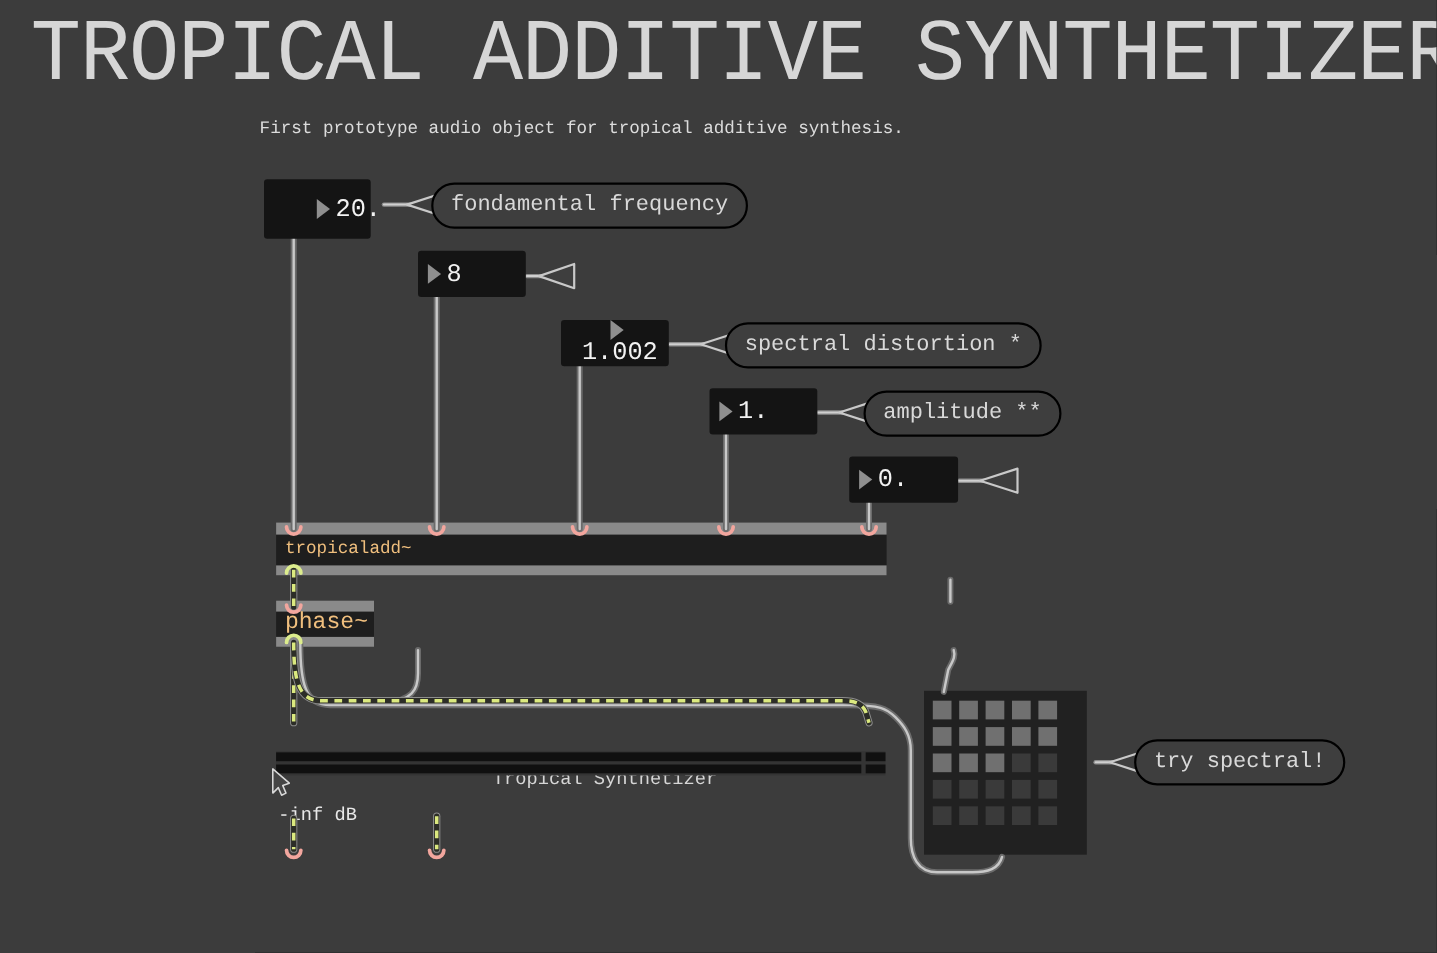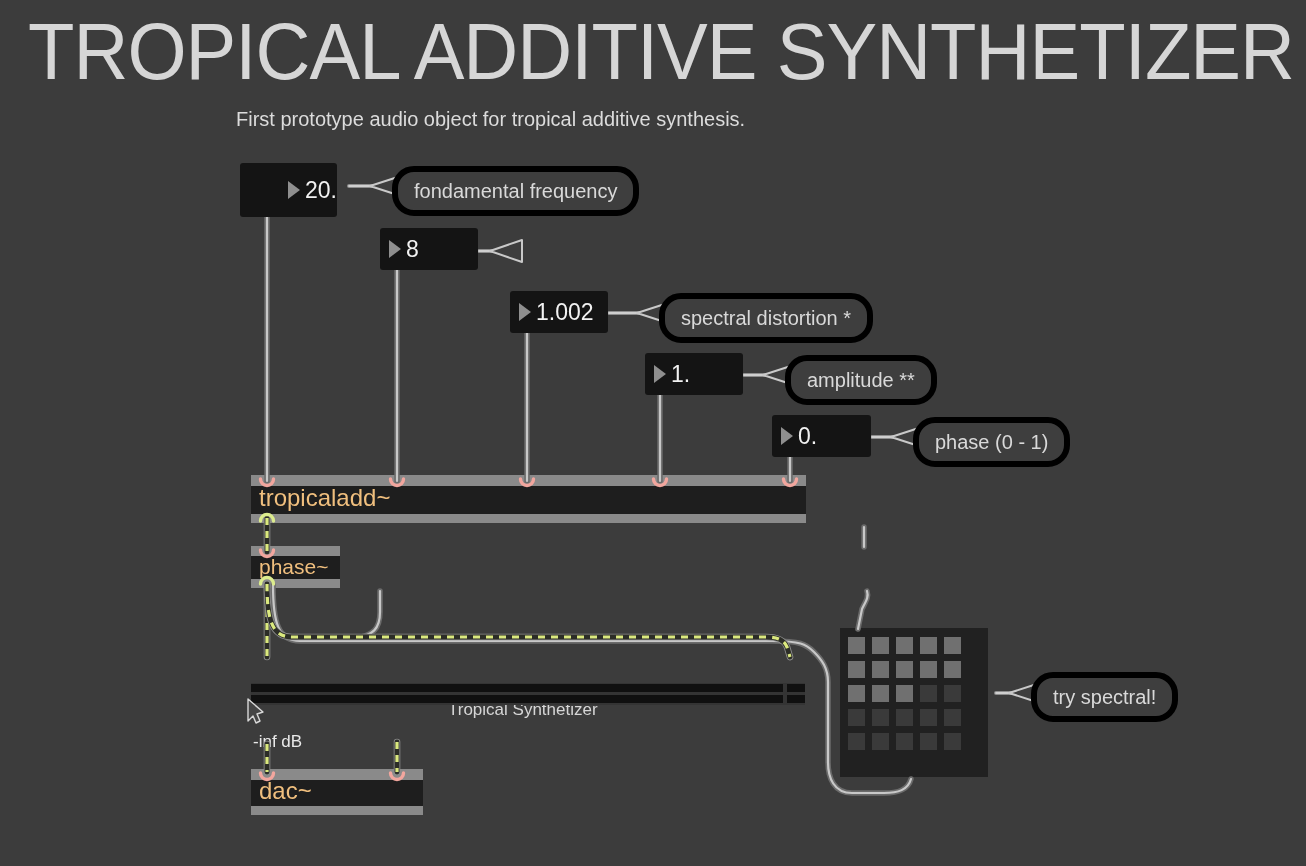--- a/index.html
+++ b/index.html
@@ -1,49 +1,49 @@
 <!DOCTYPE html>
 <html><head>
 <meta charset="utf-8">
 <style>
   html,body{margin:0;padding:0;background:#2a2a2a;}
   .canvas{
     position:relative;width:1306px;height:866px;overflow:hidden;
-    background:#3c3c3c;font-family:Liberation Sans, sans-serif;
+    background:#3c3c3c;font-family:Liberation Mono, monospace;
   }
   .abs{position:absolute;}
   
   .title{
     left:28px;top:6px;font-size:80px;letter-spacing:-1px;color:#d6d6d6;
     font-weight:400;white-space:nowrap;transform:scaleX(0.95);transform-origin:left top;
     z-index:2;
   }
-  .subtitle{left:236px;top:108px;font-size:20px;color:#dcdcdc;z-index:2;}
+  .subtitle{left:236px;top:108px;font-size:16px;color:#dcdcdc;z-index:2;}
   
   .numbox{
     background:#141414;border-radius:3px;display:flex;align-items:center;
     padding-left:9px;z-index:4;box-sizing:border-box;
   }
   .numbox .tri{
     width:0;height:0;border-left:12px solid #8f8f8f;
     border-top:9px solid transparent;border-bottom:9px solid transparent;
     margin-right:5px;flex:0 0 auto;
   }
   .numbox .val{color:#f2f2f2;font-size:23px;line-height:1;}
   
   .objbox{background:#1e1e1e;z-index:2;box-sizing:border-box;}
   .objbox .bar-top{position:absolute;left:0;top:0;width:100%;height:11px;background:#8a8a8a;}
   .objbox .bar-bot{position:absolute;left:0;bottom:0;width:100%;height:9px;background:#8a8a8a;}
   .objbox .olabel{
     position:absolute;left:8px;top:50%;transform:translateY(-52%);
-    color:#f0bf7e;font-size:24px;white-space:nowrap;
+    color:#f0bf7e;font-size:16px;white-space:nowrap;
   }
   
   .bubble{
-    border:6px solid #000000;border-radius:22px;background:#3e3e3e;
+    border:2px solid #000000;border-radius:22px;background:#3e3e3e;
     color:#d9d9d9;font-size:20px;line-height:38px;height:38px;
     padding:0 16px;white-space:nowrap;z-index:4;text-align:center;
   }
   
   .gslider{background:#343434;z-index:2;}
   .gslider .seg{position:absolute;background:#101010;}
   .glabel{color:#d6d6d6;font-size:17px;z-index:2;white-space:nowrap;}
   .gval{color:#e9e9e9;font-size:17px;z-index:2;white-space:nowrap;}
   
   .preset{background:#212121;z-index:2;}
@@ -63,37 +63,36 @@
   <div class="abs subtitle">First prototype audio object for tropical additive synthesis.</div>
 
   <div class="abs numbox" style="left:240px;top:163px;width:97px;height:54px;padding-left:48px;">
     <span class="tri"></span>
     <span class="val">20.</span>
   </div>
   <div class="abs numbox" style="left:380px;top:228px;width:98px;height:42px;">
     <span class="tri"></span>
     <span class="val">8</span>
   </div>
-  <div class="abs numbox" style="left:510px;top:291px;width:98px;height:42px;">
+  <div class="abs numbox" style="left:510px;top:291px;width:98px;height:42px;flex-direction:column;">
     <span class="tri"></span>
     <span class="val">1.002</span>
   </div>
   <div class="abs numbox" style="left:645px;top:353px;width:98px;height:42px;">
     <span class="tri"></span>
     <span class="val">1.</span>
   </div>
   <div class="abs numbox" style="left:772px;top:415px;width:99px;height:42px;">
     <span class="tri"></span>
     <span class="val">0.</span>
   </div>
 
   <div class="abs bubble" style="left:392px;top:166px;">fondamental frequency</div>
   <div class="abs bubble" style="left:659px;top:293px;">spectral distortion *</div>
   <div class="abs bubble" style="left:785px;top:355px;">amplitude **</div>
-  <div class="abs bubble" style="left:913px;top:417px;">phase (0 - 1)</div>
   <div class="abs bubble" style="left:1031px;top:672px;">try spectral!</div>
 
   <div class="abs objbox" style="left:251px;top:475px;width:555px;height:48px;">
     <div class="bar-top"></div>
     <div class="bar-bot"></div>
     <div class="olabel">tropicaladd~</div>
   </div>
 
   <div class="abs objbox" style="left:251px;top:546px;width:89px;height:42px;">
     <div class="bar-top" style="height:10px;"></div>
@@ -103,25 +102,20 @@
 
   <div class="abs glabel" style="left:448px;top:657px;margin-top:43px;">Tropical Synthetizer</div>
   <div class="abs gslider" style="left:251px;top:683px;width:554px;height:22px;">
     <div class="seg" style="left:0;top:1px;width:532px;height:8px;"></div>
     <div class="seg" style="left:536px;top:1px;width:18px;height:8px;"></div>
     <div class="seg" style="left:0;top:12px;width:532px;height:8px;"></div>
     <div class="seg" style="left:536px;top:12px;width:18px;height:8px;"></div>
   </div>
   <div class="abs gval" style="left:253px;top:732px;">-inf dB</div>
 
-  <div class="abs objbox" style="left:251px;top:769px;width:172px;height:46px;">
-    <div class="bar-top"></div>
-    <div class="bar-bot"></div>
-    <div class="olabel">dac~</div>
-  </div>
 
   <div class="abs preset" style="left:840px;top:628px;width:148px;height:149px;">
     <div class="grid" id="preset-grid">
         <div class="cell" style="background: rgb(112, 112, 112);"></div>
         <div class="cell" style="background: rgb(112, 112, 112);"></div>
         <div class="cell" style="background: rgb(112, 112, 112);"></div>
         <div class="cell" style="background: rgb(112, 112, 112);"></div>
         <div class="cell" style="background: rgb(112, 112, 112);"></div>
         <div class="cell" style="background: rgb(112, 112, 112);"></div>
         <div class="cell" style="background: rgb(112, 112, 112);"></div>

